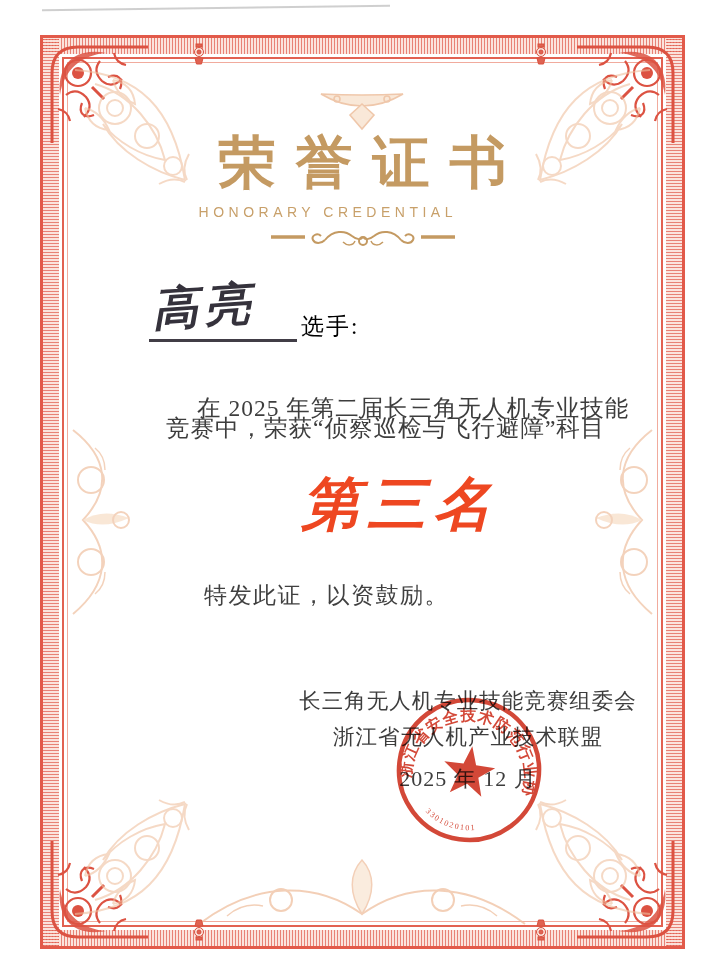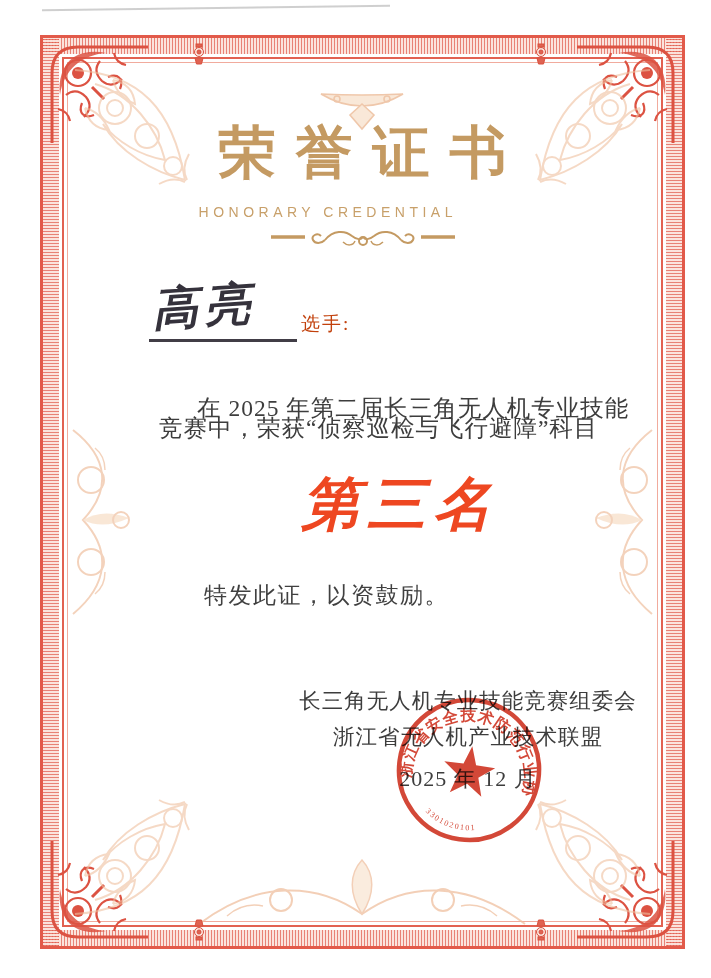--- a/index.html
+++ b/index.html
@@ -24,33 +24,33 @@
   .corner.bl{left:5px;bottom:5px;transform:scaleY(-1);} .corner.br{right:5px;bottom:5px;transform:scale(-1,-1);}
   .flora{position:absolute;width:150px;height:150px;}
   .flora.tl{left:26px;top:26px;} .flora.tr{right:26px;top:26px;transform:scaleX(-1);}
   .flora.bl{left:26px;bottom:26px;transform:scaleY(-1);} .flora.br{right:26px;bottom:26px;transform:scale(-1,-1);}
   .medallion{position:absolute;width:70px;height:190px;top:390px;}
   .medallion.left{left:22px;} .medallion.right{right:22px;transform:scaleX(-1);}
   .pendant{position:absolute;width:90px;height:40px;left:274px;top:54px;}
   .crest{position:absolute;width:330px;height:70px;left:154px;bottom:18px;}
   .emblem{position:absolute;width:16px;height:24px;}
   
-  .title{left:40px;top:122px;width:645px;text-align:center;color:#c49a62;font-weight:bold;font-size:57px;line-height:1.1;}
+  .title{left:40px;top:132px;width:645px;text-align:center;color:#c49a62;font-weight:bold;font-size:57px;line-height:1.1;}
   .title span{letter-spacing:20px;margin-right:-20px;}
   .subtitle{left:40px;top:204px;width:571px;text-align:center;color:#c8a06a;
     font-family:"Liberation Sans","DejaVu Sans",sans-serif;font-size:14px;}
   .subtitle span{letter-spacing:4.5px;margin-right:-4.5px;}
   .flourish{left:40px;top:224px;width:645px;text-align:center;}
   .hand-name{left:152px;top:276px;font-size:46px;font-style:italic;font-weight:600;color:#35323c;
     transform:rotate(-4deg);letter-spacing:6px;}
   .name-underline{left:149px;top:339px;width:148px;height:2.5px;background:#413d46;}
-  .recipient-label{left:301px;top:311px;font-size:19px;letter-spacing:2px;color:#c2410c;}
+  .recipient-label{left:301px;top:311px;font-size:23px;letter-spacing:2px;color:#000000;}
   .para{font-size:23.5px;letter-spacing:1px;color:#3d3d3d;white-space:nowrap;}
   .para.l1{left:197px;top:368px;margin-top:24px;}
-  .para.l2{left:159px;top:412px;}
+  .para.l2{left:166px;top:412px;}
   .award{left:60px;top:466px;width:645px;text-align:center;color:#ee4721;font-size:58px;font-weight:bold;font-style:italic;padding-left:14px;}
   .award span{letter-spacing:8px;margin-right:-8px;}
   .closing{left:204px;top:580px;font-size:23px;letter-spacing:1.5px;color:#404040;}
   .org-block{left:230px;top:684px;width:476px;text-align:center;font-size:21.5px;line-height:35.5px;letter-spacing:1px;color:#3d3d3d;}
   .org-date{font-size:22px;margin-top:6px;}
   .stamp{left:394px;top:695px;width:150px;height:150px;transform:rotate(8deg);mix-blend-mode:multiply;opacity:.93;}
 </style>
 </head>
 <body>
 

